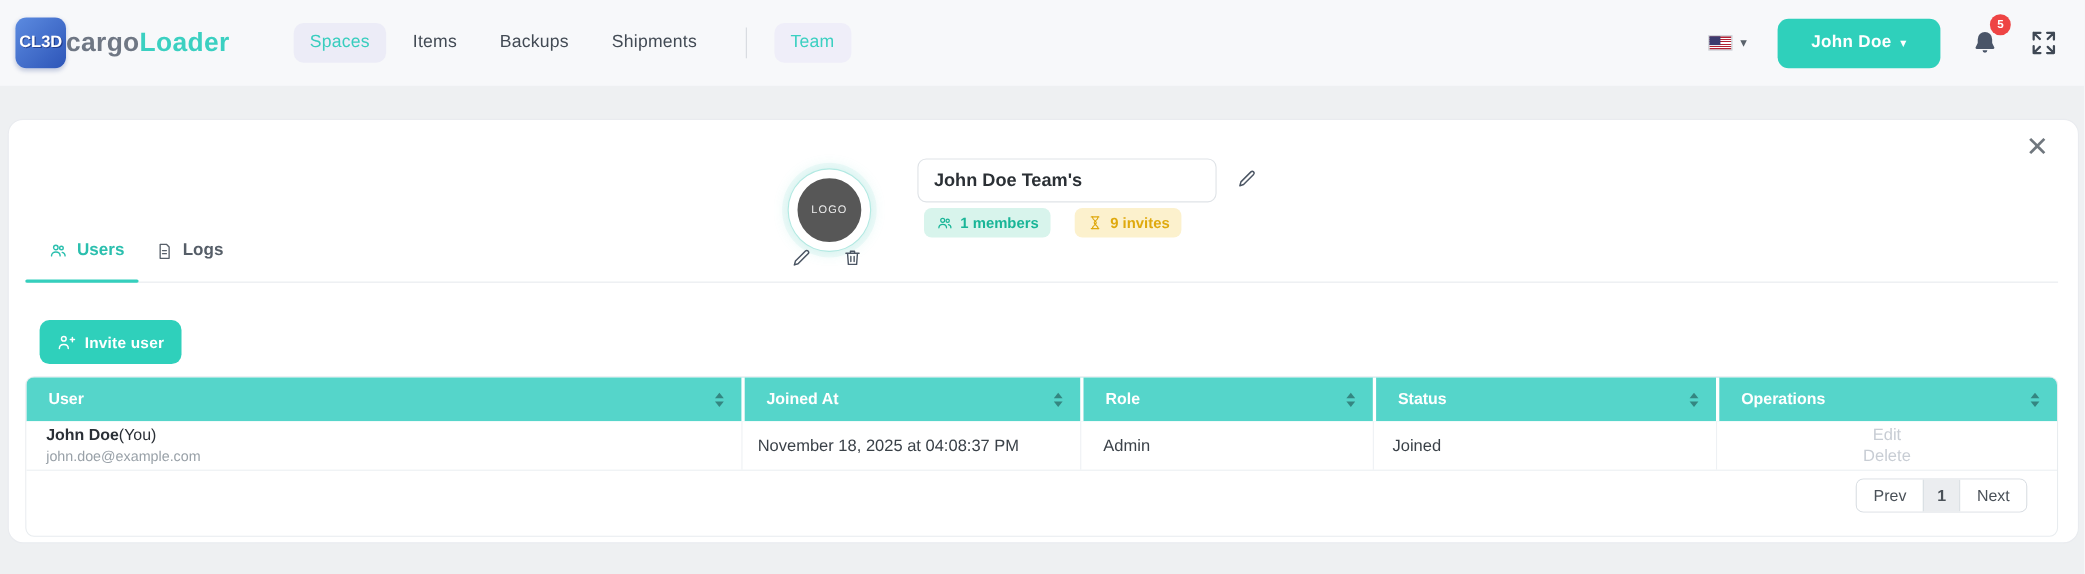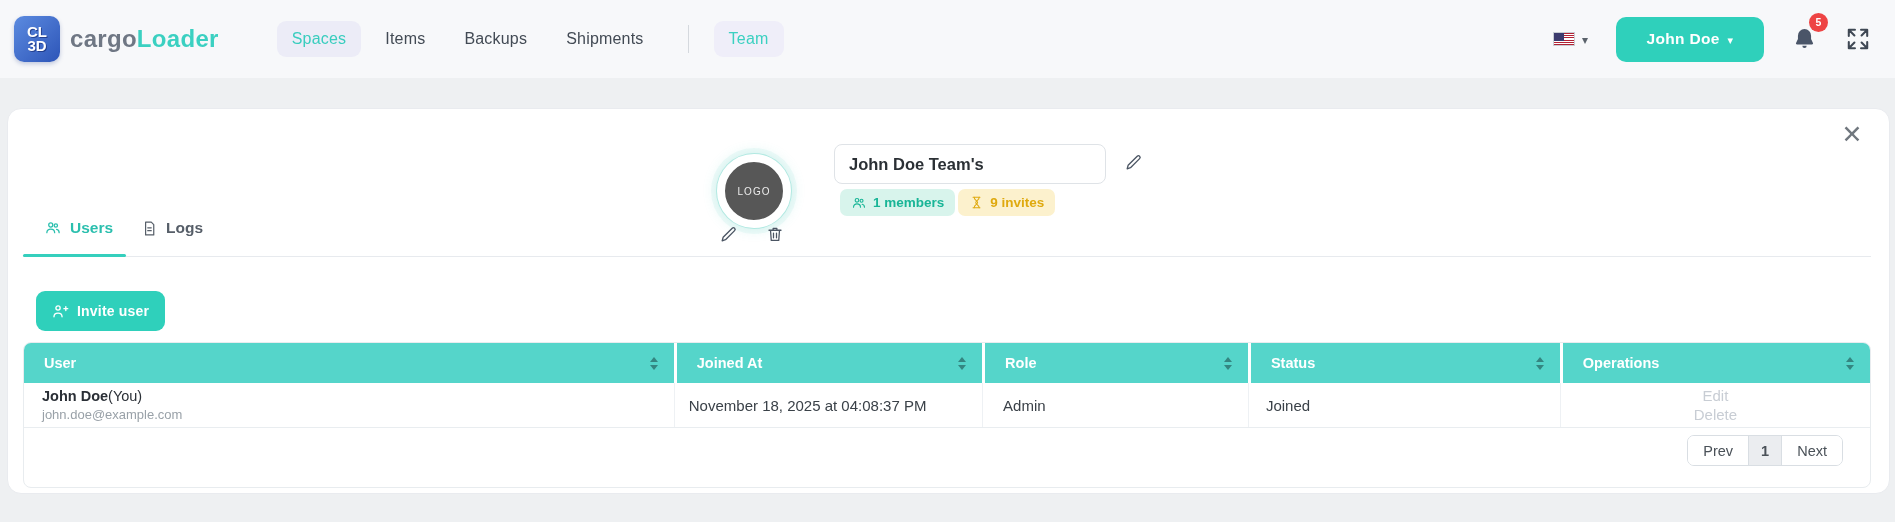--- a/index.html
+++ b/index.html
@@ -10,26 +10,26 @@
   }
 
   
   .topbar {
     height:78px; background:#f7f8fa;
     display:flex; align-items:center; padding:0 14px 0 14px;
   }
   .logo-box {
     width:46px; height:46px; border-radius:10px; flex:0 0 auto;
     background:linear-gradient(135deg,#5c8be0,#2d55b8);
-    display:flex; flex-direction:column; align-items:center; justify-content:center;
+    display:flex; align-items:center; justify-content:center;
     color:#fff; font-weight:800; line-height:0.92; font-size:15px;
     text-shadow:1px 1px 0 rgba(20,40,110,.65);
     box-shadow:0 2px 4px rgba(30,60,140,.25);
   }
-  .brand { margin-left:10px; font-size:24px; font-weight:700; letter-spacing:.3px; }
+  .brand { font-size:24px; font-weight:700; letter-spacing:.3px; }
   .brand .b-gray { color:#6f7784; }
   .brand .b-teal { color:#3bd0c1; }
 
   .nav { display:flex; align-items:center; margin-left:58px; gap:9px; }
   .nav-item {
     padding:9px 15px; border-radius:9px; font-size:16px; font-weight:500;
     color:#424a54; cursor:pointer; letter-spacing:.2px; white-space:nowrap;
   }
   .nav-item.active { background:#ececf7; color:#38cdbe; }
   .nav-divider { width:1px; height:28px; background:#d5d9de; margin:0 16px 0 20px; }
@@ -72,21 +72,21 @@
     display:flex; align-items:center; justify-content:center;
     color:#ececec; font-size:10px; letter-spacing:1px;
     box-shadow:0 0 0 1px rgba(76,205,190,.30), 0 0 0 6px rgba(76,205,190,.07), 0 0 14px rgba(76,205,190,.28);
   }
   .team-name-input {
     position:absolute; left:826px; top:35px; width:272px; height:40px;
     border:1px solid #dfe3e7; border-radius:8px; padding:0 14px;
     font-family:inherit; font-size:16.5px; font-weight:600; color:#2b3035; background:#fff;
   }
   .name-edit { position:absolute; left:1116px; top:44px; cursor:pointer; }
-  .badges { position:absolute; left:832px; top:80px; display:flex; gap:3px; }
+  .badges { position:absolute; left:832px; top:80px; display:flex; gap:22px; }
   .badge {
     height:27px; display:flex; align-items:center; gap:6px;
     padding:0 11px; border-radius:7px; font-size:13.5px; font-weight:600;
   }
   .badge-members { background:#d8f4ec; color:#19b597; }
   .badge-invites { background:#fcf1cd; color:#dfa90e; }
   .avatar-actions { position:absolute; left:711px; top:116px; display:flex; gap:28px; }
   .avatar-actions .act { cursor:pointer; }
 
   

